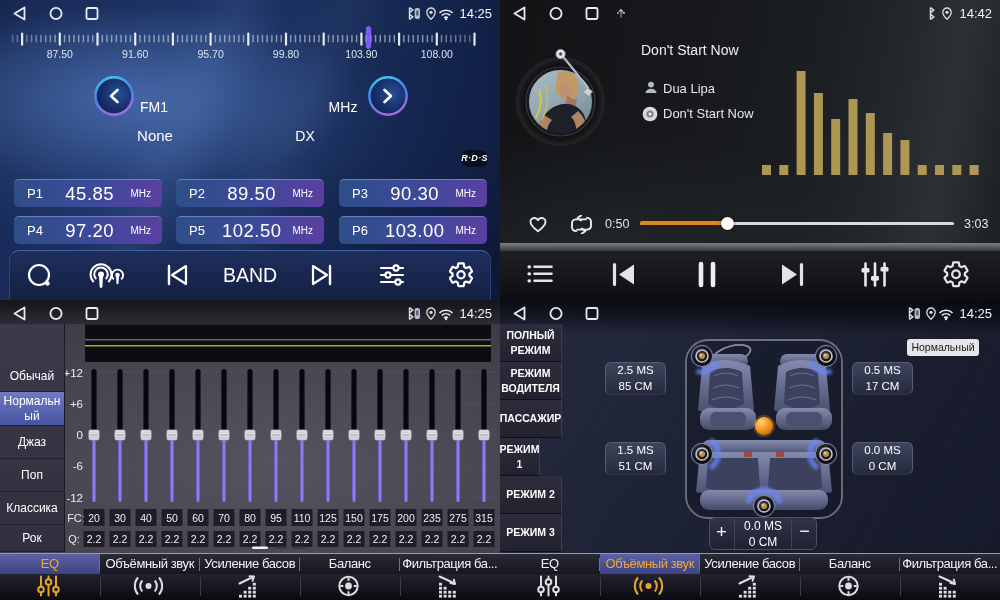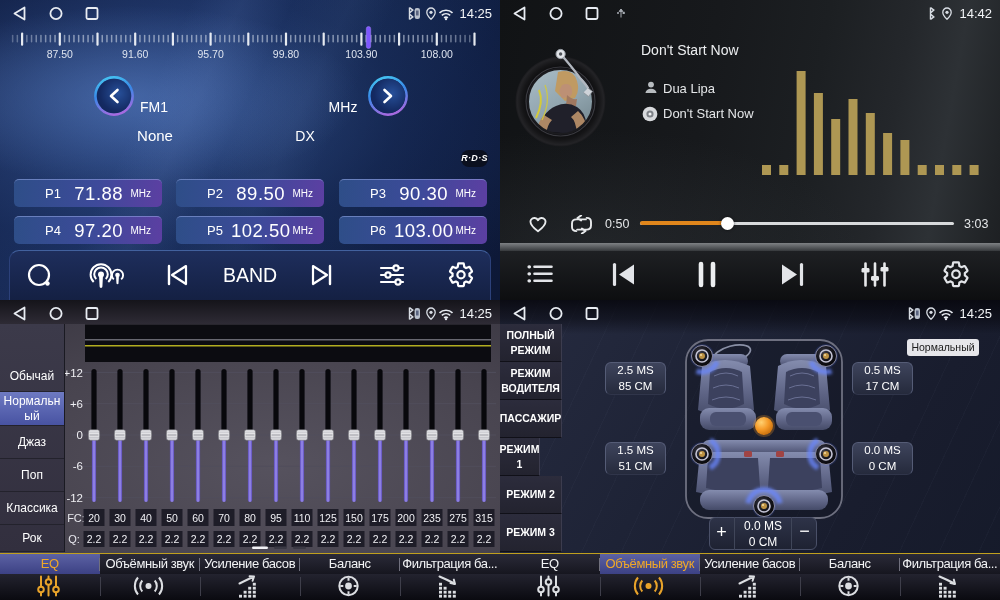--- a/index.html
+++ b/index.html
@@ -1,19 +1,19 @@
 <!DOCTYPE html>
 <html><head><meta charset="utf-8"><style>
 *{margin:0;padding:0;box-sizing:border-box}
 html,body{width:1000px;height:600px;overflow:hidden;background:#000}
 #root{position:relative;width:1000px;height:600px;font-family:"Liberation Sans",sans-serif}
 .q{position:absolute;width:500px;height:300px;overflow:hidden}
 .abs{position:absolute}
 .preset{width:148px;height:28px;border-radius:5px;background:linear-gradient(95deg,#2e4e88 0%,#3d4a9a 55%,#5c3fa2 100%);border-top:1px solid rgba(150,170,230,0.55);display:flex;align-items:center;color:#fff}
-.preset .pl{font-size:13px;margin-left:31px;width:22px}
+.preset .pl{font-size:13px;margin-left:13px;width:22px}
 .preset .pf{font-size:18.5px;flex:1;text-align:center;letter-spacing:0.5px}
 .preset .pm{font-size:10px;margin-right:11px}
 .vbtn{width:61px;height:33px;border-radius:6px;background:linear-gradient(180deg,#3e445c,#252a3c);border:1px solid #555c76;border-bottom-color:#30354a;display:flex;flex-direction:column;align-items:center;justify-content:center;color:#fff;font-size:11.5px;line-height:1.35}
 </style></head><body>
 <div id="root">
 <div class="q" style="left:0;top:0;background:
 linear-gradient(115deg, rgba(0,0,0,0) 30%, rgba(120,150,210,0.10) 38%, rgba(0,0,0,0) 46%, rgba(110,140,200,0.07) 55%, rgba(0,0,0,0) 62%),
 radial-gradient(46% 30% at 26% 32%, rgba(98,138,208,0.45) 0%, rgba(0,0,0,0) 100%),
 radial-gradient(130% 110% at 28% 38%, rgba(62,98,168,0.55) 0%, rgba(30,55,110,0.3) 40%, rgba(0,0,0,0) 70%),
 linear-gradient(118deg, #121f42 0%, #1b2f5e 35%, #16284f 55%, #0f1d40 78%, #0d1836 100%)">
@@ -179,21 +179,21 @@
 <circle r="17.2" fill="url(#innr)"></circle>
 <path d="M-3.5 -6 L3 0 L-3.5 6" fill="none" stroke="#ffffff" stroke-width="2.6" stroke-linecap="round" stroke-linejoin="round"></path>
       </svg>
 <div class="abs" style="left:130px;top:99px;width:48px;text-align:center;font-size:14px;color:#fff">FM1</div>
 <div class="abs" style="left:320px;top:99px;width:46px;text-align:center;font-size:14px;color:#fff">MHz</div>
 <div class="abs" style="left:120px;top:127px;width:70px;text-align:center;font-size:15px;color:#fff">None</div>
 <div class="abs" style="left:285px;top:128px;width:40px;text-align:center;font-size:14px;color:#fff">DX</div>
 <div class="abs" style="left:461px;top:150px;width:27px;height:17px;background:#0b101f;border-radius:8px;color:#fff;font-size:9px;font-weight:bold;font-style:italic;text-align:center;line-height:17px;letter-spacing:0.3px">R·D·S</div>
 <div class="abs preset" style="left:14px;top:179px">
 <span class="pl">P1</span>
-        <span class="pf">71.88</span>
+        <span class="pf">45.85</span>
         <span class="pm">MHz</span>
       </div>
       <div class="abs preset" style="left:176px;top:179px">
 <span class="pl">P2</span>
         <span class="pf">89.50</span>
         <span class="pm">MHz</span>
       </div>
       <div class="abs preset" style="left:339px;top:179px">
 <span class="pl">P3</span>
         <span class="pf">90.30</span>

